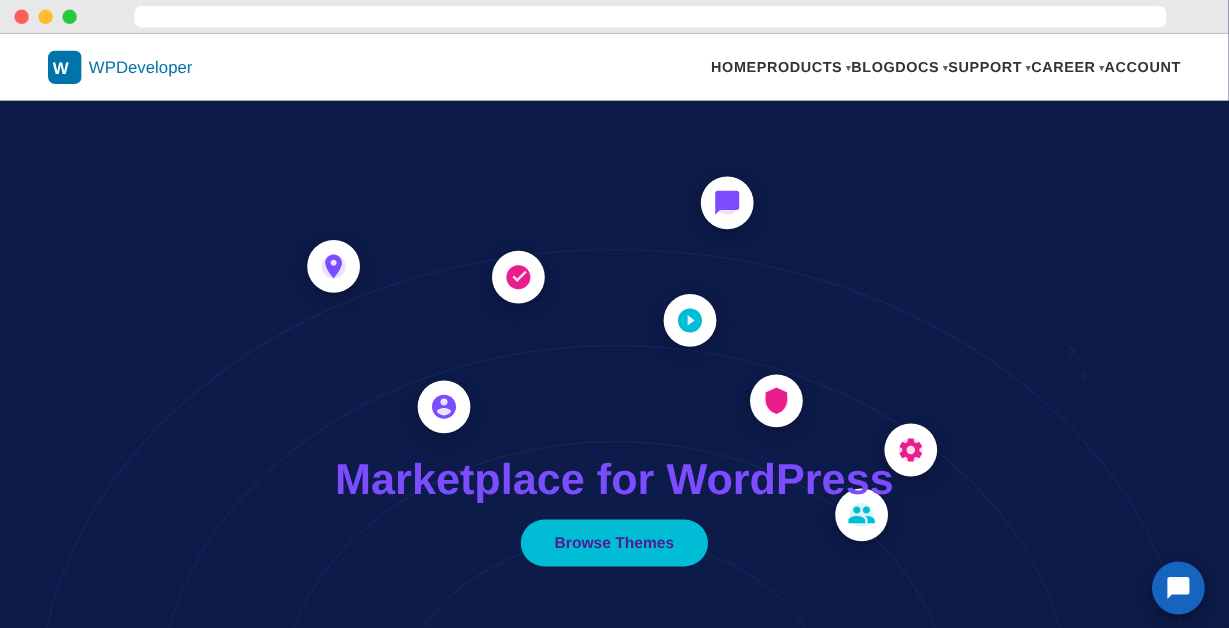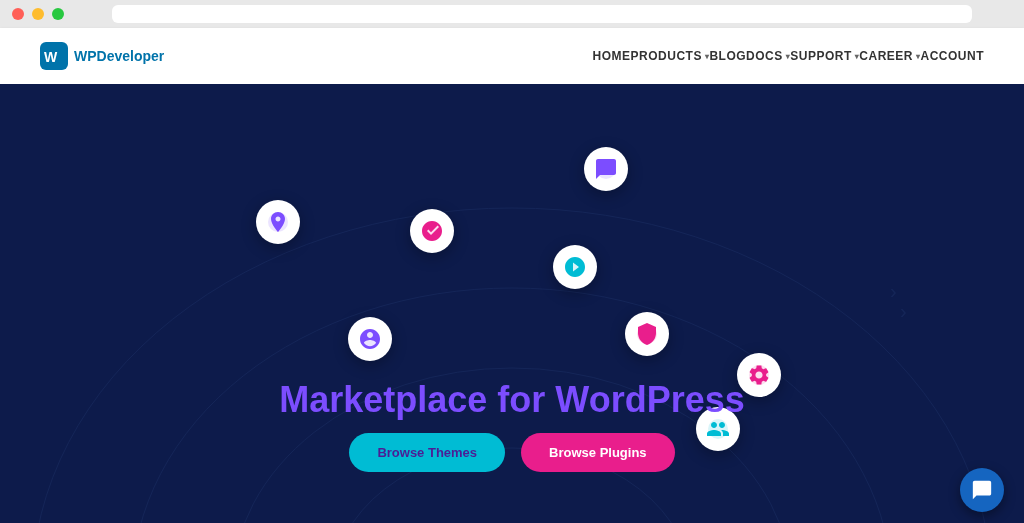--- a/index.html
+++ b/index.html
@@ -42,21 +42,21 @@
       display: flex;
       align-items: center;
       gap: 6px;
     }
     .logo-icon {
       width: 28px;
       height: 28px;
     }
     .logo-text {
       font-size: 14px;
-      font-weight: 700;
+      font-weight: 400;
       color: #333;
     }
     .logo-text span { color: #0073aa; }
     .navbar-nav {
       display: flex;
       align-items: center;
       list-style: none;
     }
     .navbar-nav li a {
       font-size: 12px;
@@ -308,21 +308,20 @@
         </svg>
     </div>
   </div>
 
   <div class="hero-content">
     <h1 class="hero-title">
       <span>Marketplace for </span><span>WordPress</span>
     </h1>
     <div class="hero-buttons">
       <button class="btn-themes">Browse Themes</button>
-      <button class="btn-plugins">Browse Plugins</button>
     </div>
   </div>
 
   <div class="chat-btn">
     <svg width="22" height="22" viewBox="0 0 24 24">
       <path d="M20 2H4c-1.1 0-2 .9-2 2v18l4-4h14c1.1 0 2-.9 2-2V4c0-1.1-.9-2-2-2z" fill="white"></path>
     </svg>
   </div>
 </section>
 

